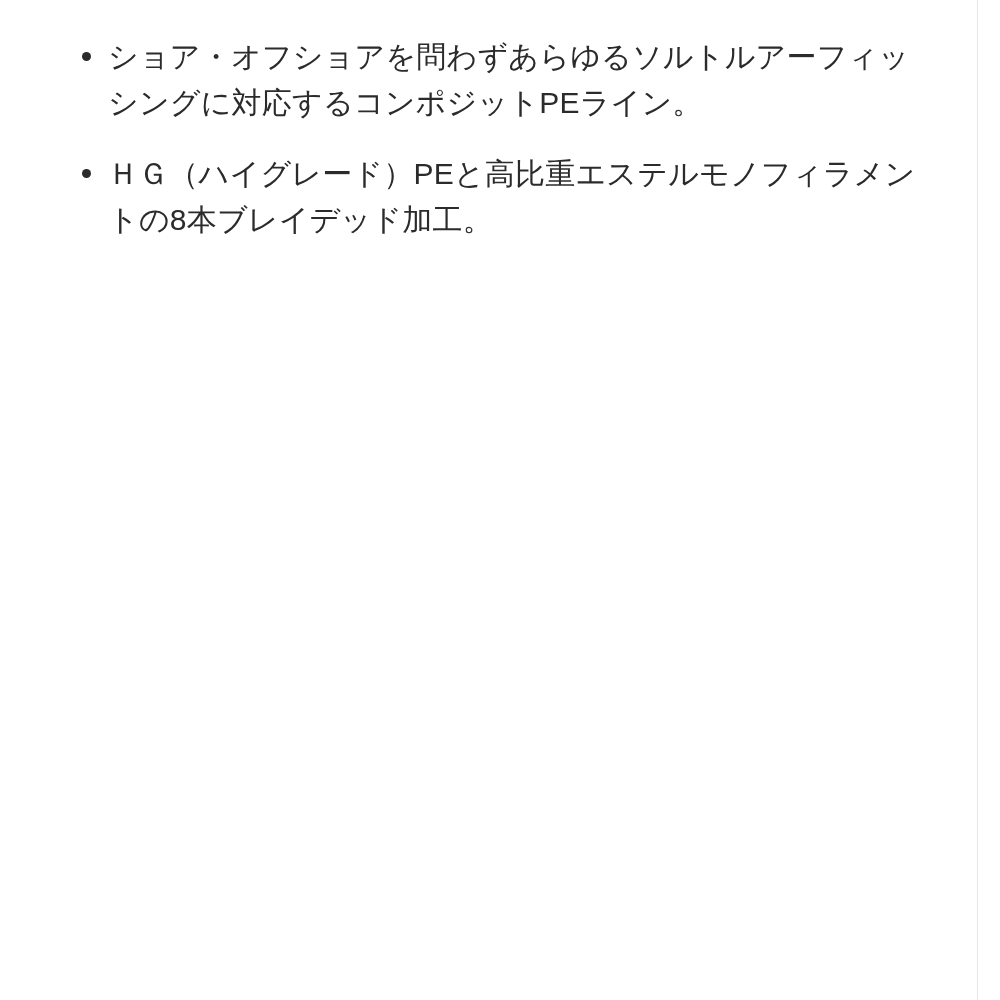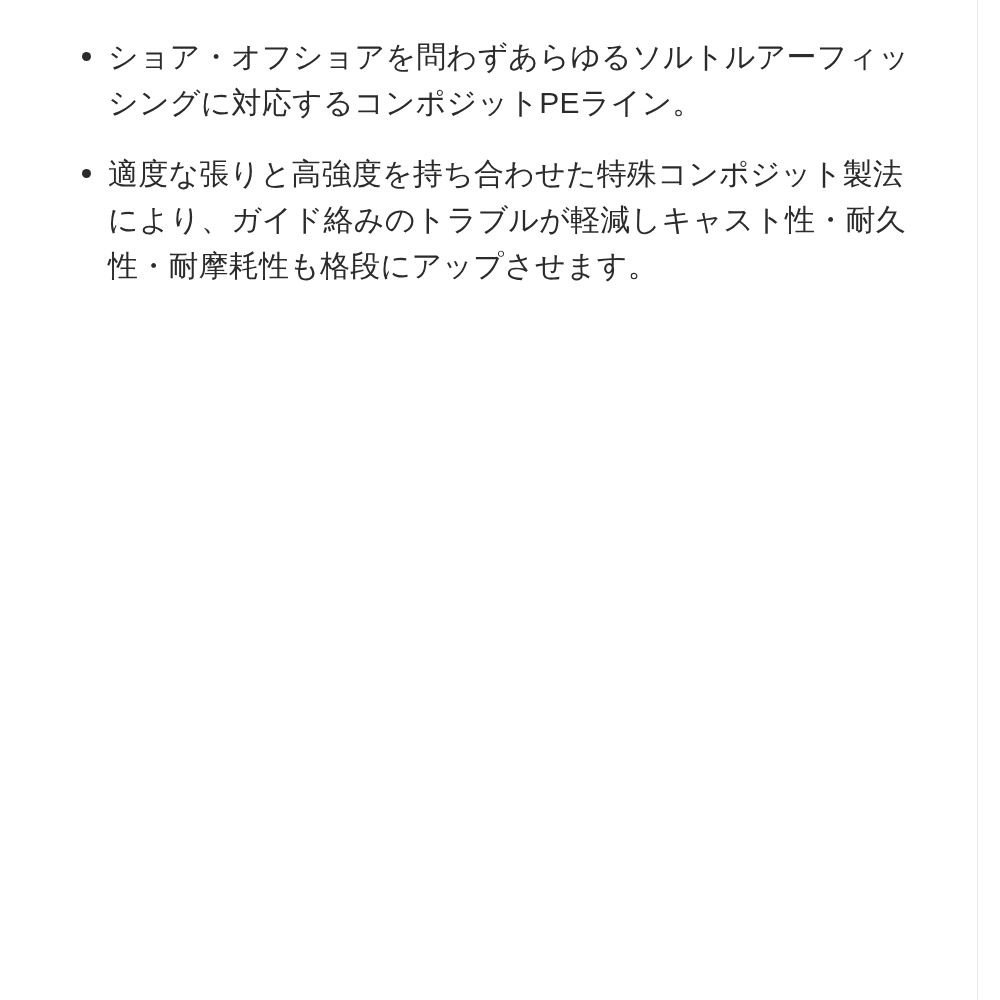--- a/index.html
+++ b/index.html
@@ -75,17 +75,17 @@
   <div class="edge-rule"></div>
 
   <div class="content">
     <ul class="feature-list">
       <li>
         <span class="bullet"></span>
         <span class="item-text">ショア・オフショアを問わずあらゆるソルトルアーフィッシングに対応するコンポジットPEライン。</span>
       </li>
       <li>
         <span class="bullet"></span>
-        <span class="item-text">適度な張りと高強度を持ち合わせた特殊コンポジット製法により、ガイド絡みのトラブルが軽減しキャスト性・耐久性・耐摩耗性も格段にアップさせます。</span>
+        <span class="item-text">ＨＧ（ハイグレード）PEと高比重エステルモノフィラメントの8本ブレイデッド加工。</span>
       </li>
     </ul>
   </div>
 </div>
 
 </body></html>

